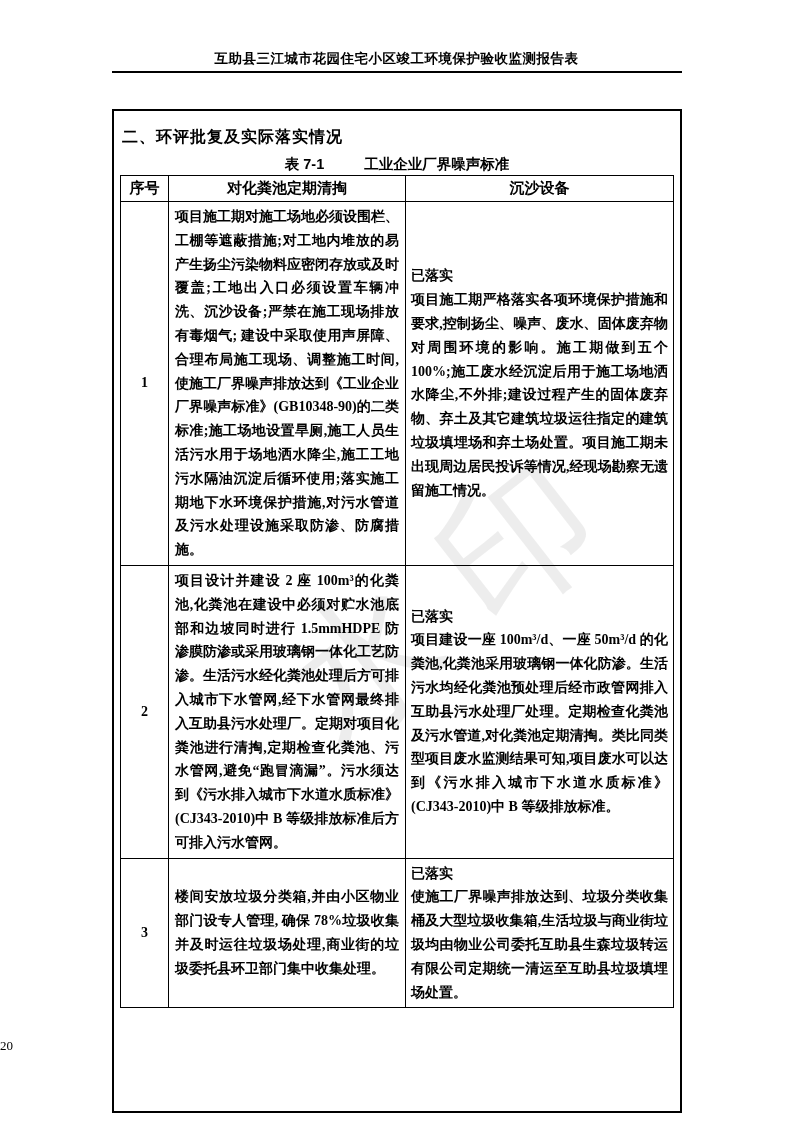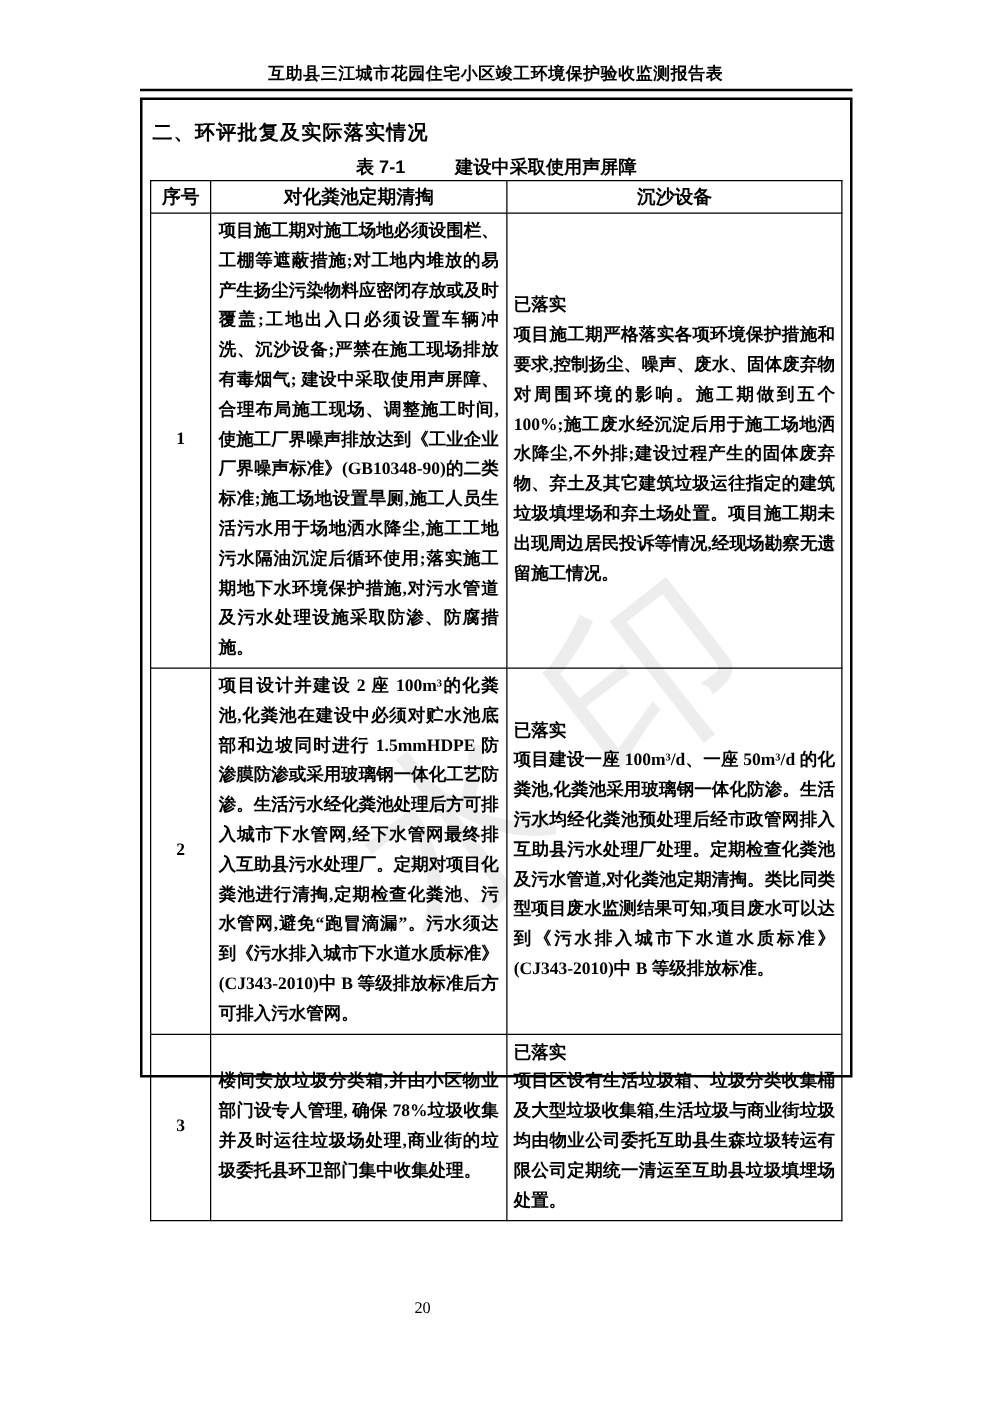--- a/index.html
+++ b/index.html
@@ -17,22 +17,22 @@
     text-align:center;
     font-family:Liberation Mono, monospace;
     font-weight:bold;font-size:13.5px;letter-spacing:.5px;
   }
   .doc-header-rule{
     position:absolute;top:71px;left:112px;width:570px;
     border-top:2px solid #000;height:0;
   }
   
   .outer-box{
-    position:absolute;left:112px;top:78px;
-    width:570px;height:784px;
+    position:absolute;left:112px;top:109px;
+    width:570px;height:1004px;
     border:2px solid #000;
     box-sizing:border-box;
   }
   .section-title{
     position:absolute;left:8px;top:16px;
     font-family:"Liberation Sans","DejaVu Sans",sans-serif;
     font-weight:bold;font-size:16px;letter-spacing:1px;
   }
   .table-caption{
     position:absolute;left:0;top:44px;width:100%;
@@ -84,41 +84,41 @@
     font-family:"Liberation Sans","DejaVu Sans",sans-serif;
     font-size:150px;letter-spacing:45px;
     color:#aaa;opacity:.20;
     pointer-events:none;z-index:0;
     white-space:nowrap;
   }
   .content-layer{position:relative;z-index:1;}
   
   .page-number{
     position:absolute;top:1038px;left:0;width:676px;
-    text-align:center;font-size:13px;
+    font-size:13px;
   }
 </style>
 </head>
 <body>
 
 <div class="page">
 
   <div class="watermark">水印</div>
 
   <div class="content-layer">
 
     <div class="doc-header-title">互助县三江城市花园住宅小区竣工环境保护验收监测报告表</div>
     <div class="doc-header-rule"></div>
 
     <div class="outer-box">
 
       <div class="section-title">二、环评批复及实际落实情况</div>
 
       <div class="table-caption">
-        <span class="cap-label">表 7-1</span><span>建设中采取使用声屏障</span>
+        <span class="cap-label">表 7-1</span><span>工业企业厂界噪声标准</span>
       </div>
 
       <table class="env-table">
         <colgroup>
             <col class="c-no">
             <col class="c-req">
             <col class="c-impl">
           </colgroup>
         <thead>
           <tr>
@@ -148,21 +148,21 @@
               <div class="status-text">项目建设一座 100m³/d、一座 50m³/d 的化粪池,化粪池采用玻璃钢一体化防渗。生活污水均经化粪池预处理后经市政管网排入互助县污水处理厂处理。定期检查化粪池及污水管道,对化粪池定期清掏。类比同类型项目废水监测结果可知,项目废水可以达到《污水排入城市下水道水质标准》(CJ343-2010)中 B 等级排放标准。</div>
             </td>
           </tr>
           <tr class="row-3">
             <td class="cell-no">3</td>
             <td class="cell-req">
               <div class="req-text">楼间安放垃圾分类箱,并由小区物业部门设专人管理, 确保 78%垃圾收集并及时运往垃圾场处理,商业街的垃圾委托县环卫部门集中收集处理。</div>
             </td>
             <td class="cell-impl">
               <div class="status-label">已落实</div>
-              <div class="status-text">项目区设有生活垃圾箱、垃圾分类收集桶及大型垃圾收集箱,生活垃圾与商业街垃圾均由物业公司委托互助县生森垃圾转运有限公司定期统一清运至互助县垃圾填埋场处置。</div>
+              <div class="status-text">使施工厂界噪声排放达到、垃圾分类收集桶及大型垃圾收集箱,生活垃圾与商业街垃圾均由物业公司委托互助县生森垃圾转运有限公司定期统一清运至互助县垃圾填埋场处置。</div>
             </td>
           </tr>
         </tbody>
       </table>
 
     </div>
 
     <div class="page-number">20</div>
 
   </div>

